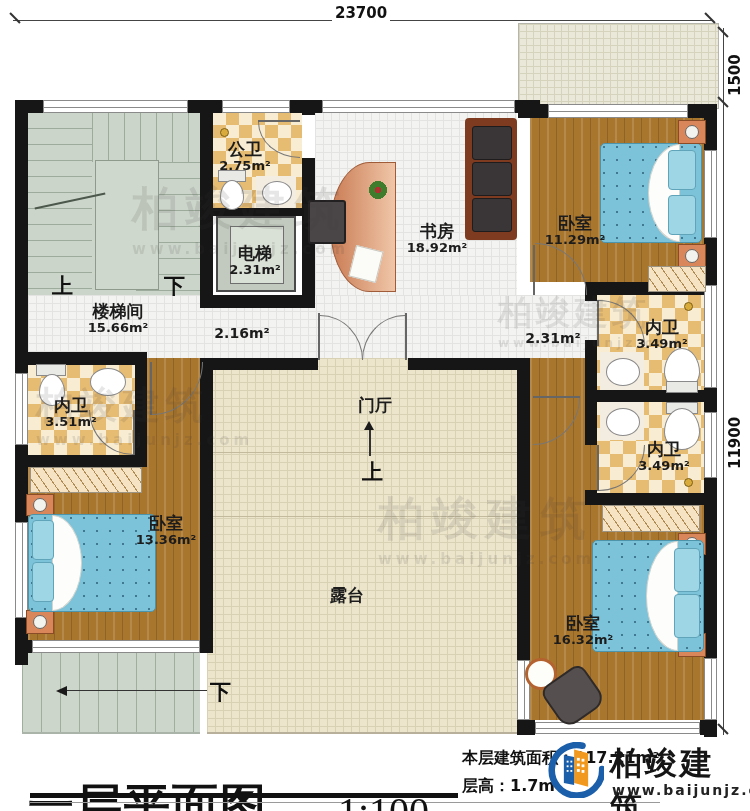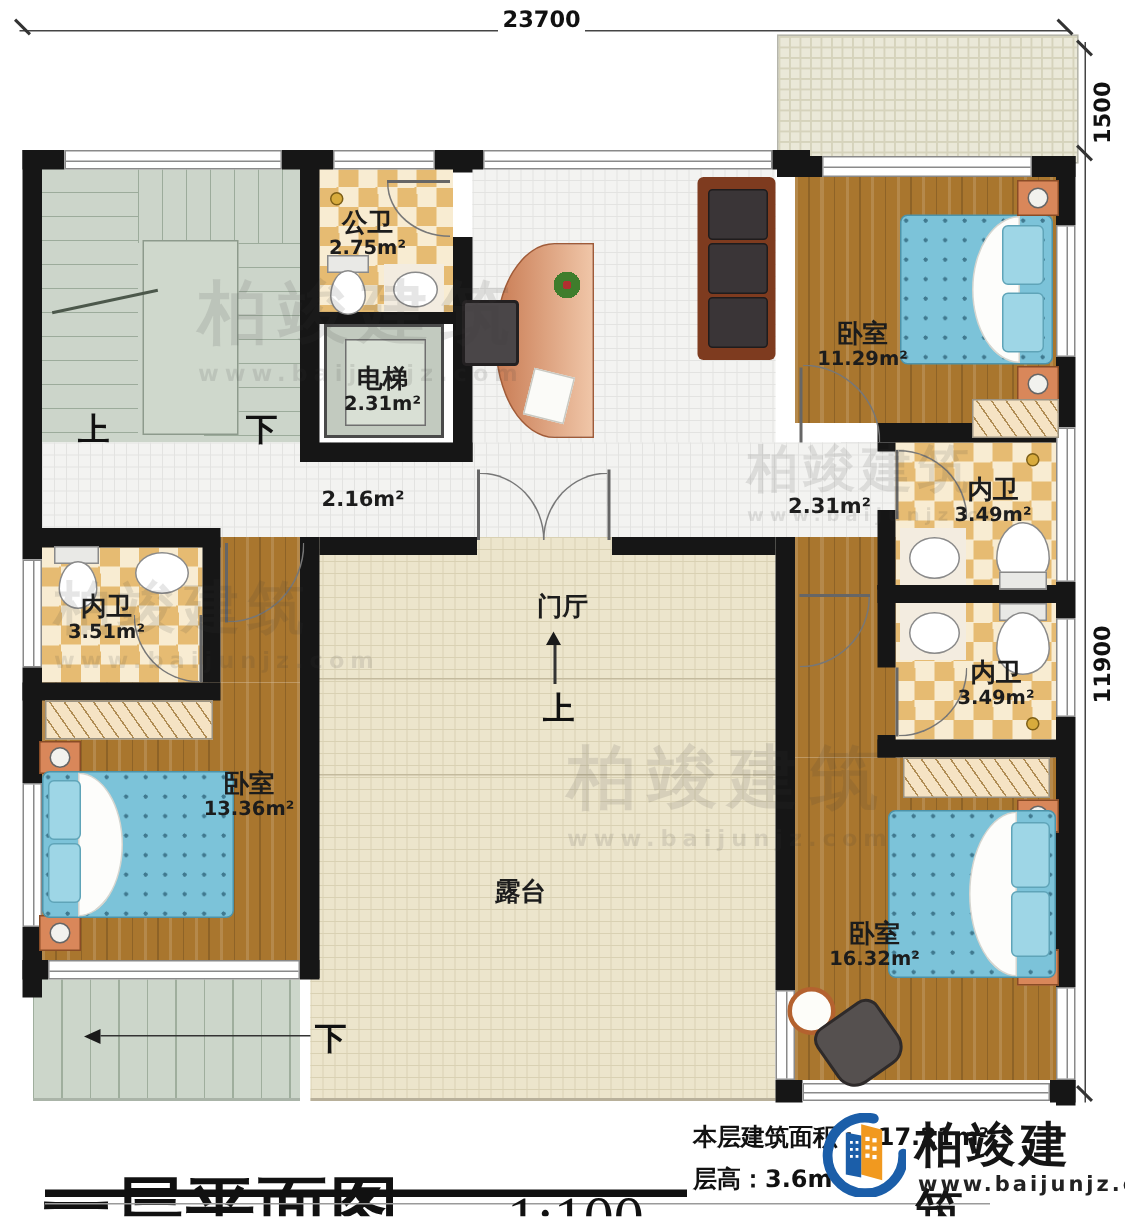--- a/index.html
+++ b/index.html
@@ -234,23 +234,31 @@
   <div class="abs" style="left:548px;top:672px;width:46px;height:44px;background:#55504f;border:2px solid #2e2a2a;border-radius:10px 10px 14px 14px;transform:rotate(-35deg);"></div>
 
   <div class="room-label" style="left:212px;top:140px;width:66px;">
     <div class="nm">公卫</div>
     <div class="ar">2.75m²</div>
   </div>
   <div class="room-label" style="left:222px;top:244px;width:66px;">
     <div class="nm">电梯</div>
     <div class="ar">2.31m²</div>
   </div>
+  <div class="room-label" style="left:395px;top:222px;width:84px;">
+    <div class="nm">书房</div>
+    <div class="ar">18.92m²</div>
+  </div>
   <div class="room-label" style="left:535px;top:214px;width:80px;">
     <div class="nm">卧室</div>
     <div class="ar">11.29m²</div>
+  </div>
+  <div class="room-label" style="left:73px;top:302px;width:90px;">
+    <div class="nm">楼梯间</div>
+    <div class="ar">15.66m²</div>
   </div>
   <div class="area-only" style="left:210px;top:325px;width:64px;">2.16m²</div>
   <div class="area-only" style="left:521px;top:330px;width:64px;">2.31m²</div>
   <div class="room-label" style="left:625px;top:318px;width:74px;">
     <div class="nm">内卫</div>
     <div class="ar">3.49m²</div>
   </div>
   <div class="room-label" style="left:627px;top:440px;width:74px;">
     <div class="nm">内卫</div>
     <div class="ar">3.49m²</div>
@@ -312,21 +320,21 @@
   </div>
 
   <div class="title-big" style="left:28px;top:775px;">一层平面图</div>
   <div class="abs" style="left:30px;top:793px;width:428px;height:5px;background:#111;"></div>
   <div class="abs" style="left:30px;top:802px;width:630px;height:1px;background:#9a9a9a;"></div>
   <div class="title-scale" style="left:338px;top:788px;font-family:Liberation Serif, serif;">1:100</div>
   <div class="title-meta" style="left:462px;top:748px;">
     <span>本层建筑面积：</span><span>117.21m²</span>
   </div>
   <div class="title-meta" style="left:462px;top:776px;">
-    <span>层高：</span><span>3.6m</span>
+    <span>层高：</span><span>1.7m</span>
   </div>
 
   <div class="abs" style="left:548px;top:742px;width:200px;height:62px;">
     <span style="position:absolute;left:0;top:0;">
       <svg width="56" height="56" viewBox="0 0 60 60">
         <path d="M37 4 A 27 27 0 1 0 58 29" fill="none" stroke="#1b5ea9" stroke-width="7" stroke-linecap="round"></path>
         <polygon points="28,8 43,12 43,48 28,44" fill="#f1991f"></polygon>
         <polygon points="17,14 28,16 28,46 17,44" fill="#1b5ea9"></polygon>
         <rect x="31" y="17" width="3" height="3" fill="#fff"></rect>
           <rect x="36" y="18" width="3" height="3" fill="#fff"></rect>

